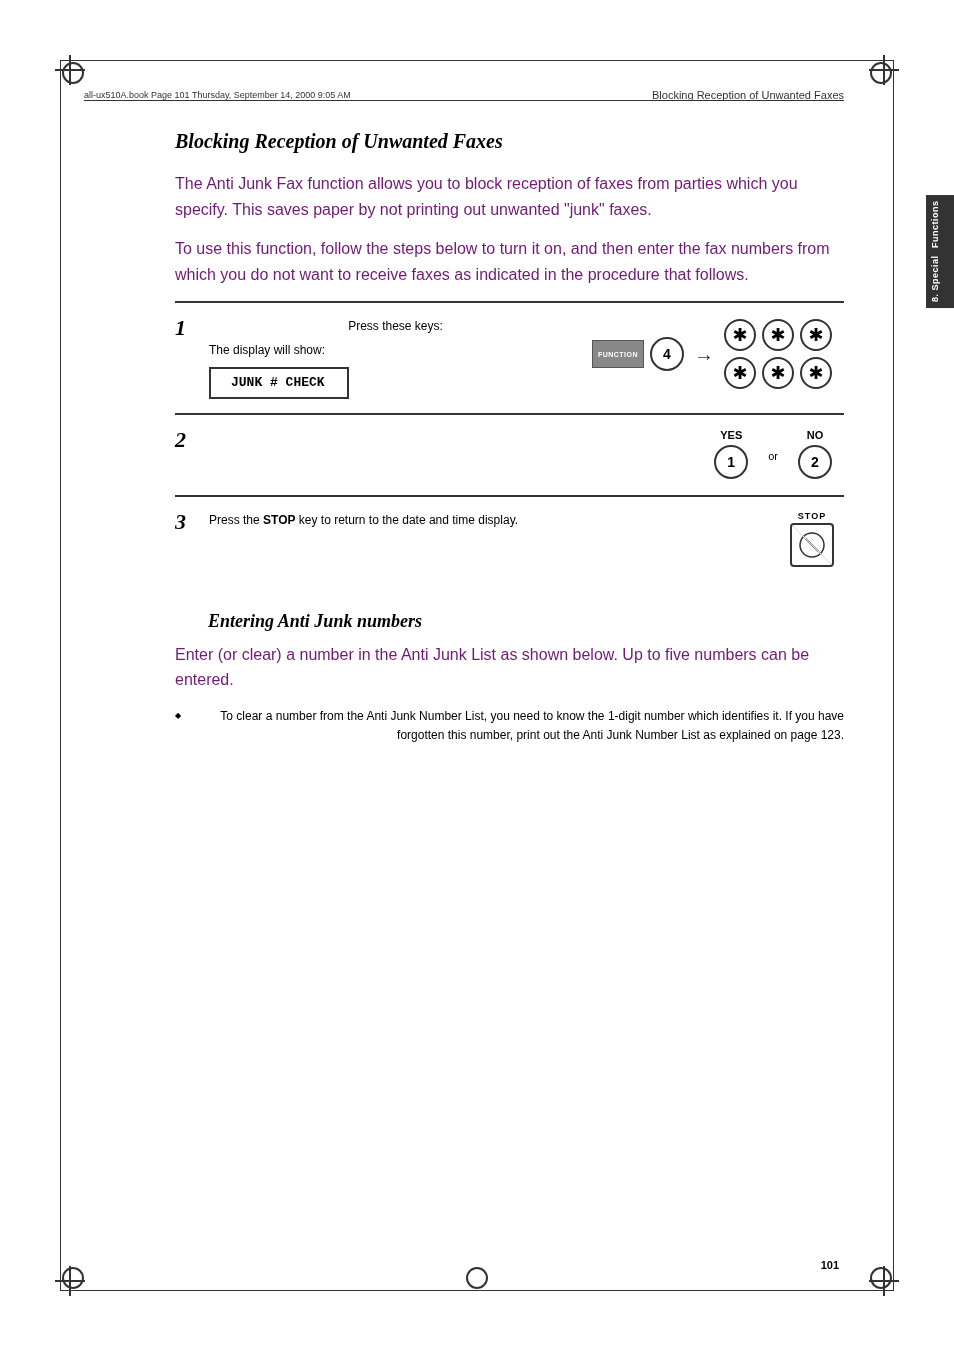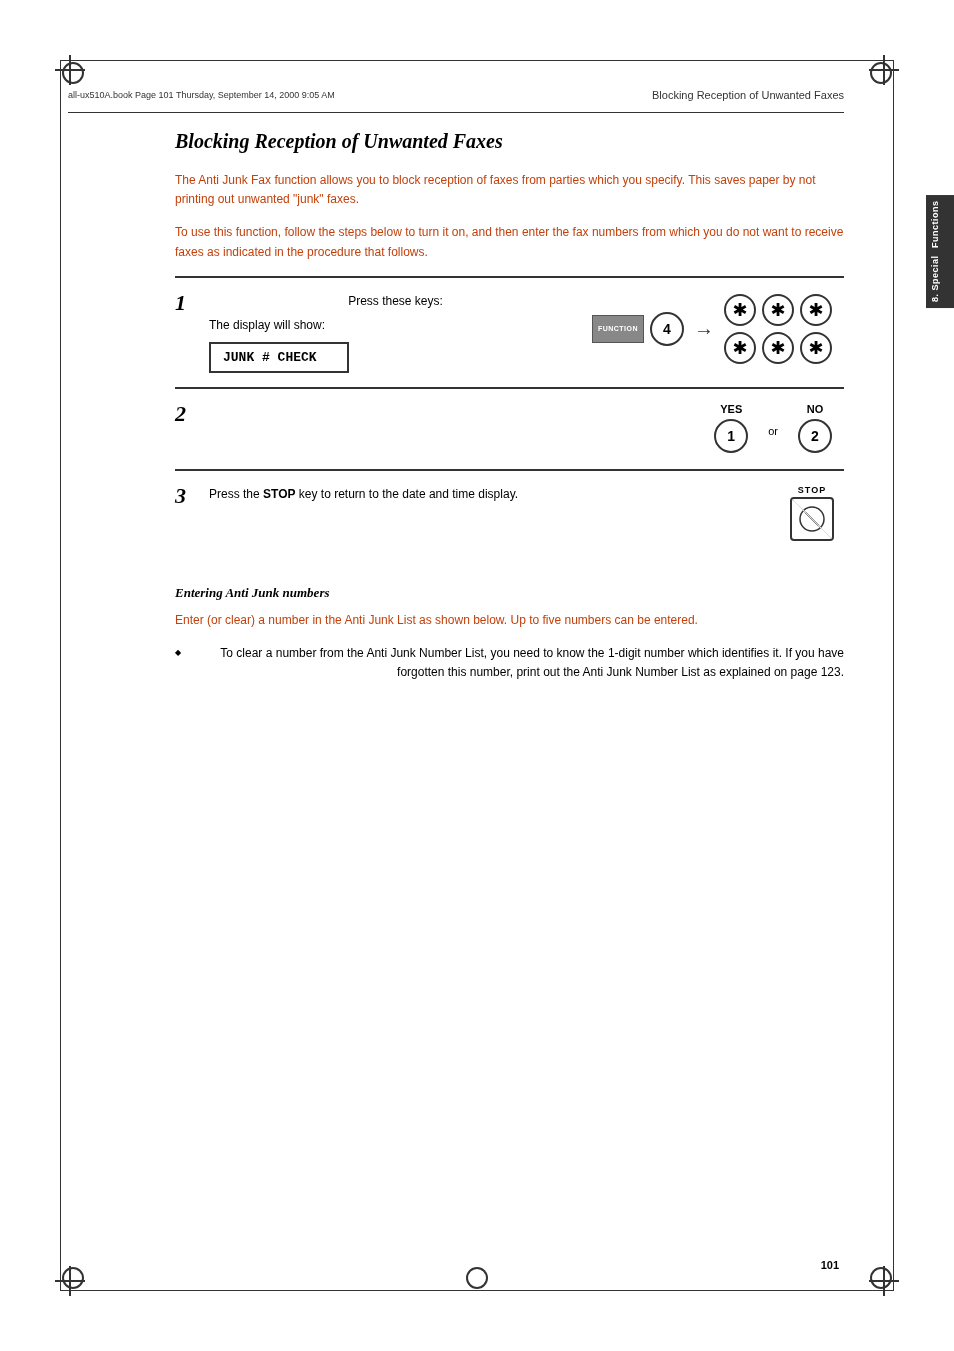--- a/index.html
+++ b/index.html
@@ -82,24 +82,24 @@
       font-size: 9px;
       font-weight: bold;
       line-height: 1.2;
       letter-spacing: 0.5px;
     }
 
     
     .header {
       position: absolute;
       top: 90px;
-      left: 68px;
+      left: 84px;
       right: 110px;
       border-bottom: 1px solid #333;
-      padding-bottom: 12px;
+      padding-bottom: 0;
       display: flex;
       align-items: center;
     }
     .header-file-info {
       font-size: 9px;
       color: #333;
     }
     .header-title {
       position: absolute;
       right: 0;
@@ -118,23 +118,23 @@
     .page-heading {
       font-size: 20px;
       font-weight: bold;
       font-style: italic;
       color: #000;
       margin-bottom: 18px;
       font-family: 'Times New Roman', Times, serif;
     }
 
     .body-text {
-      font-size: 12px;
+      font-size: 16px;
       line-height: 1.6;
-      color: #c2410c;
+      color: #701a75;
       margin-bottom: 14px;
       font-family: Arial, Helvetica, sans-serif;
     }
 
     
     .steps-container {
       border-top: 2px solid #333;
       margin-top: 10px;
     }
 
@@ -230,21 +230,21 @@
       gap: 2px;
     }
     .stars-row {
       display: flex;
       gap: 2px;
     }
 
     
     .display-box {
       border: 2px solid #333;
-      padding: 4px 12px;
+      padding: 4px 20px;
       margin-top: 8px;
       display: inline-block;
       font-size: 13px;
       font-family: 'Courier New', monospace;
       font-weight: bold;
       min-width: 140px;
     }
 
     
     .yes-no-area {
@@ -291,26 +291,27 @@
       content: '';
       position: absolute;
       top: 0; left: -10px;
       width: 2px; height: 100%;
       background: #333;
       transform: skewX(-15deg);
     }
 
     
     .section-heading {
-      font-size: 13px;
+      font-size: 18px;
       font-weight: bold;
       font-style: italic;
       font-family: 'Times New Roman', Times, serif;
       margin-bottom: 10px;
       margin-top: 30px;
+      margin-left: 33px;
     }
 
     
     .bullet-item {
       font-size: 12px;
       line-height: 1.55;
       color: #000;
       padding-left: 14px;
       position: relative;
       margin-top: 10px;

